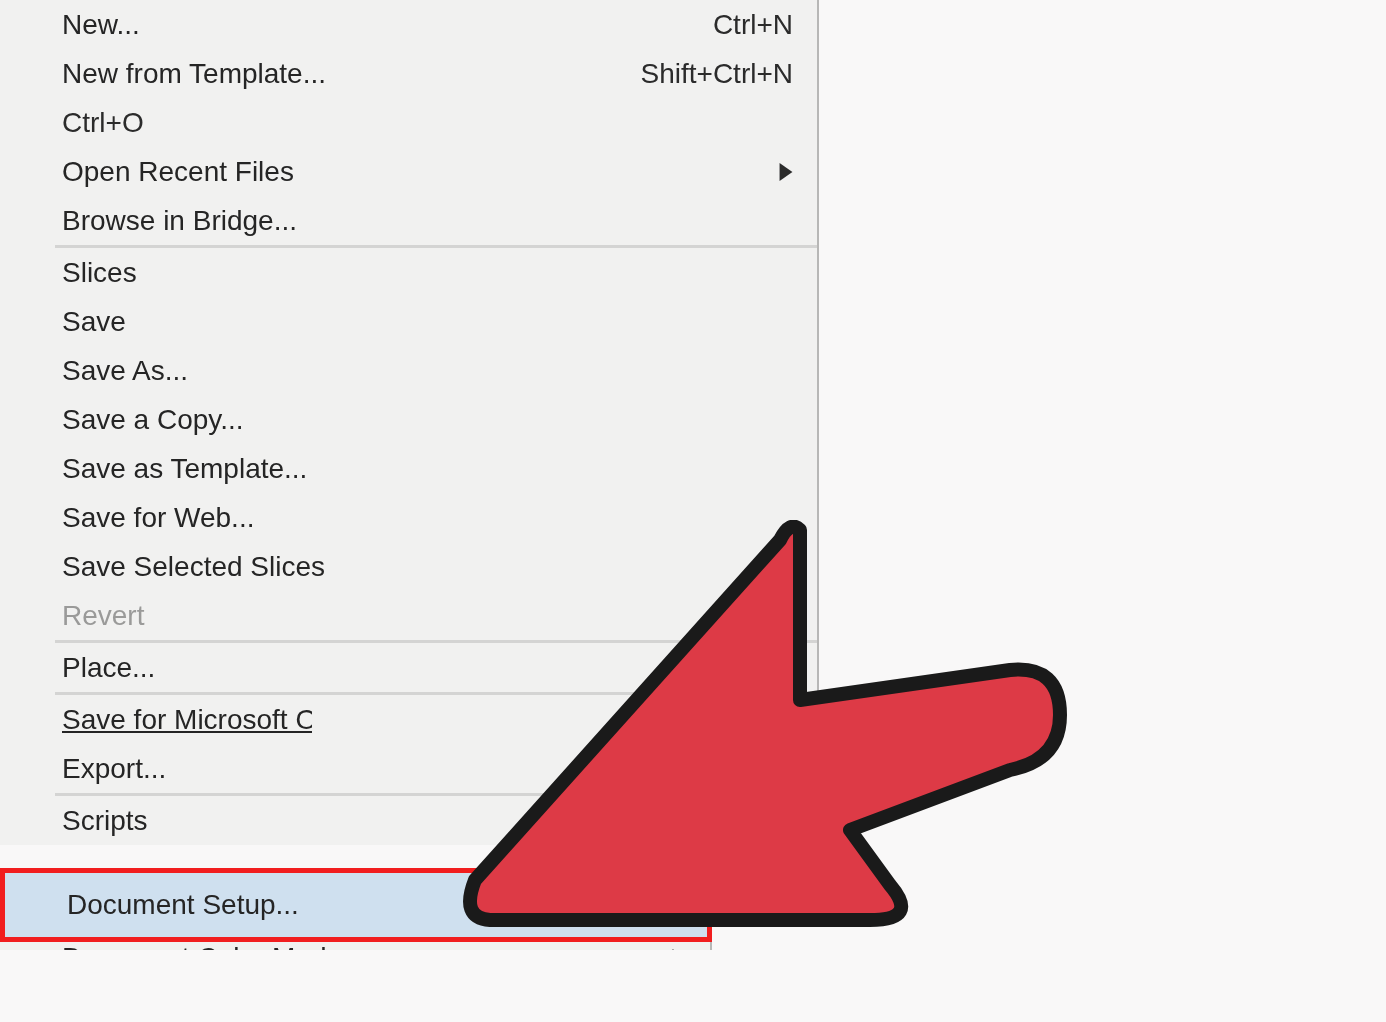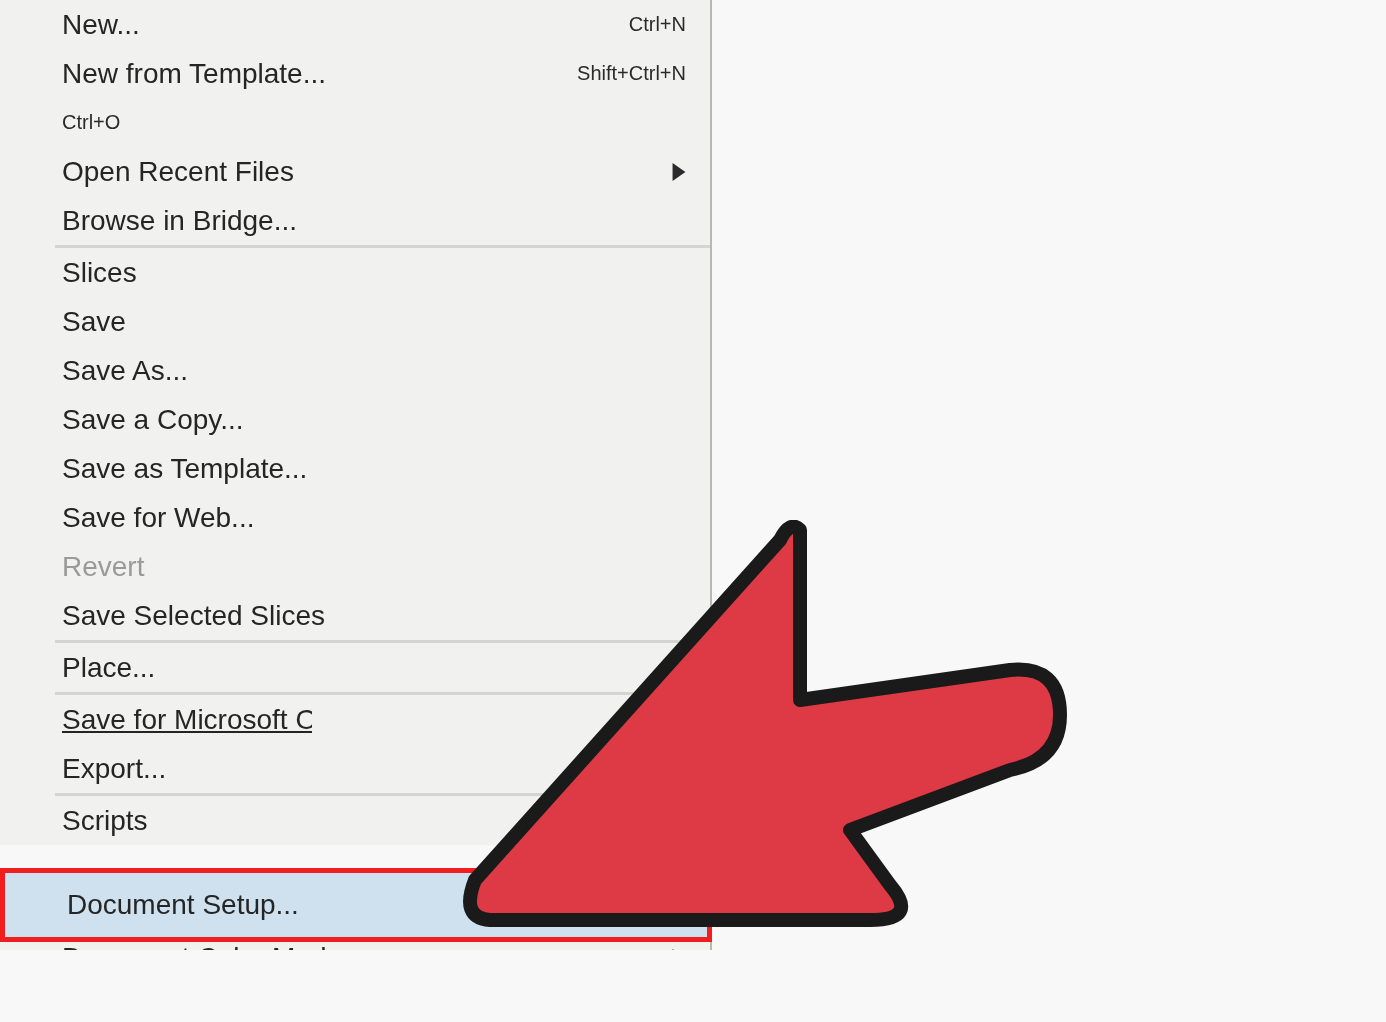--- a/index.html
+++ b/index.html
@@ -1,23 +1,23 @@
 <!DOCTYPE html>
 <html><head>
   <meta charset="utf-8">
   <style>
     * { margin:0; padding:0; box-sizing:border-box; }
     body { font-family:"Segoe UI",Arial,sans-serif; background:#f9f8f8; width:1386px; height:1022px; overflow:hidden; position:relative; }
-    .menu { position:absolute; left:0; top:0; width:712px; background:#f1f1f0; border-right:2px solid #b7b7b6; }
+    .menu { position:absolute; left:0; top:0; width:819px; background:#f1f1f0; border-right:2px solid #b7b7b6; }
     .item { display:flex; align-items:center; height:49px; padding:0 24px 0 62px; font-size:28px; color:#252525; cursor:pointer; position:relative; }
     .item.disabled { color:#9a9a99; cursor:default; }
     .item.truncated { overflow:hidden; white-space:nowrap;text-decoration:underline; }
     .item.truncated .label { overflow:hidden; text-overflow:clip; max-width:250px; }
     .label { flex:1; white-space:nowrap; }
-    .shortcut { font-size:20px; color:#2b2b2b; white-space:nowrap; }
+    .shortcut { font-size:28px; color:#2b2b2b; white-space:nowrap; }
     .sep { height:3px; background:#d4d4d3; margin-left:55px; }
     .sub-arrow { margin-left:auto; }
     .sub-arrow svg { display:block; }
     .highlight-box { position:absolute; left:0; top:868px; width:712px; height:74px; border:5px solid #f11e1f; background:#cfe0ef; display:flex; align-items:center; padding-left:62px; font-size:28px; color:#252525; z-index:2; }
     .partial-row { position:absolute; left:0; top:930px; width:712px; height:20px; display:flex; align-items:center; padding:0 24px 0 62px; font-size:28px; color:#252525; overflow:hidden; background:#f1f1f0; border-right:2px solid #b7b7b6; }
     .partial-row .label { transform:translateY(18px); white-space:nowrap; }
     .partial-row .sub-arrow { margin-left:auto; transform:translateY(18px); }
     .big-cursor { position:absolute; left:450px; top:520px; z-index:3; pointer-events:none; }
   </style>
 </head>
@@ -70,26 +70,26 @@
   </div>
 
   <div class="item">
     <span class="label">Save as Template...</span>
   </div>
 
   <div class="item">
     <span class="label">Save for Web...</span>
   </div>
 
+  <div class="item">
+    <span class="label">Save Selected Slices</span>
+  </div>
+
   <div class="item disabled">
     <span class="label">Revert</span>
-  </div>
-
-  <div class="item">
-    <span class="label">Save Selected Slices</span>
   </div>
   <div class="sep"></div>
 
   <div class="item">
     <span class="label">Place...</span>
   </div>
   <div class="sep"></div>
 
   <div class="item truncated">
     <span class="label">Save for Microsoft O</span>

